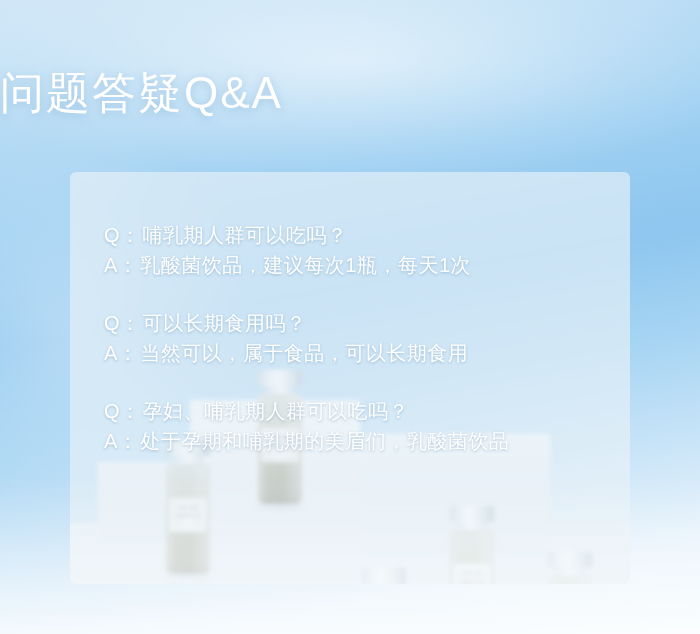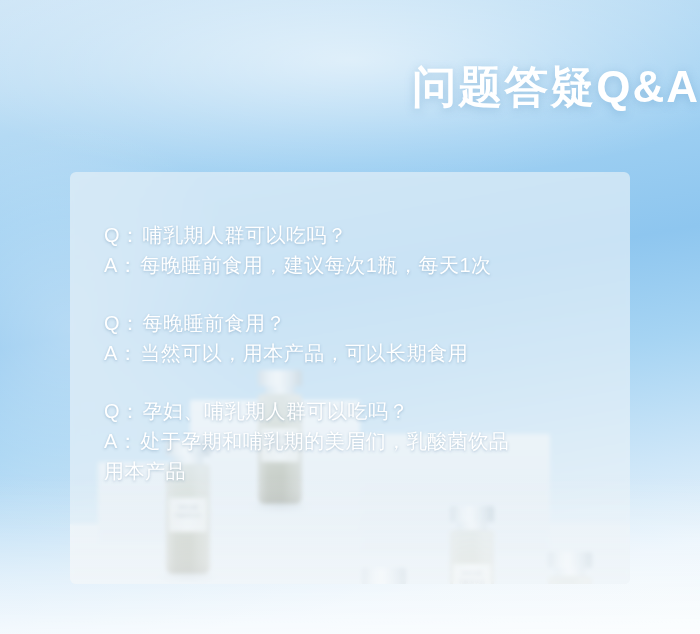--- a/index.html
+++ b/index.html
@@ -47,26 +47,26 @@
     width: 100%;
     height: 200px;
     background: linear-gradient(to bottom, rgba(255,255,255,0) 0%, rgba(255,255,255,0.55) 70%, rgba(255,255,255,0.85) 100%);
     pointer-events: none;
   }
 
   
   .title {
     position: absolute;
     left: 0;
-    top: 58px;
+    top: 64px;
     width: 100%;
-    text-align: right;
+    text-align: left;
     color: #ffffff;
     font-size: 44px;
-    font-weight: bold;
+    font-weight: normal;
     letter-spacing: 2px;
     text-shadow: 0 2px 10px rgba(80,140,190,0.35);
   }
 
   
   .photo-area {
     position: absolute;
     left: 70px;
     top: 172px;
     width: 560px;
@@ -270,45 +270,42 @@
 
   <div class="qa-card">
 
     <div class="qa-block">
       <div class="qa-line">
         <span class="tag">Q：</span>
         <span class="txt">哺乳期人群可以吃吗？</span>
       </div>
       <div class="qa-line">
         <span class="tag">A：</span>
-        <span class="txt">每晚睡前食用，建议每次1瓶，每天1次</span>
+        <span class="txt">乳酸菌饮品，建议每次1瓶，每天1次</span>
       </div>
     </div>
 
     <div class="qa-block">
       <div class="qa-line">
         <span class="tag">Q：</span>
-        <span class="txt">每晚睡前食用？</span>
+        <span class="txt">可以长期食用吗？</span>
       </div>
       <div class="qa-line">
         <span class="tag">A：</span>
-        <span class="txt">当然可以，用本产品，可以长期食用</span>
+        <span class="txt">当然可以，属于食品，可以长期食用</span>
       </div>
     </div>
 
     <div class="qa-block">
       <div class="qa-line">
         <span class="tag">Q：</span>
         <span class="txt">孕妇、哺乳期人群可以吃吗？</span>
       </div>
       <div class="qa-line">
         <span class="tag">A：</span>
         <span class="txt">处于孕期和哺乳期的美眉们，乳酸菌饮品</span>
       </div>
-      <div class="qa-line">
-        <span class="txt">用本产品</span>
-      </div>
     </div>
 
   </div>
 
   <div class="glow-bottom"></div>
 </div>
 
 </body></html>

